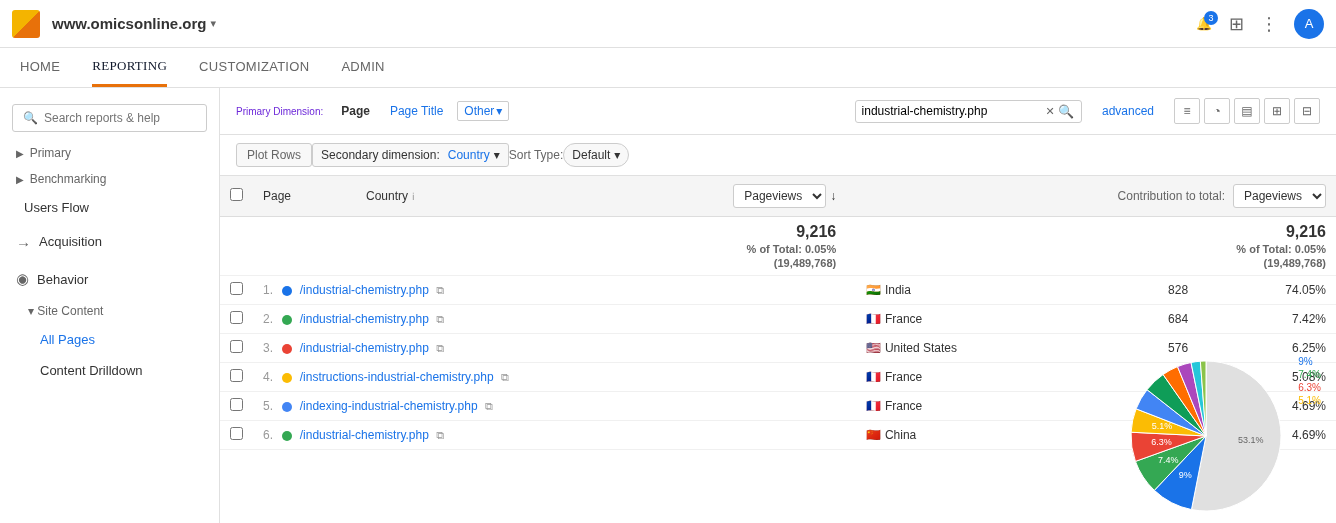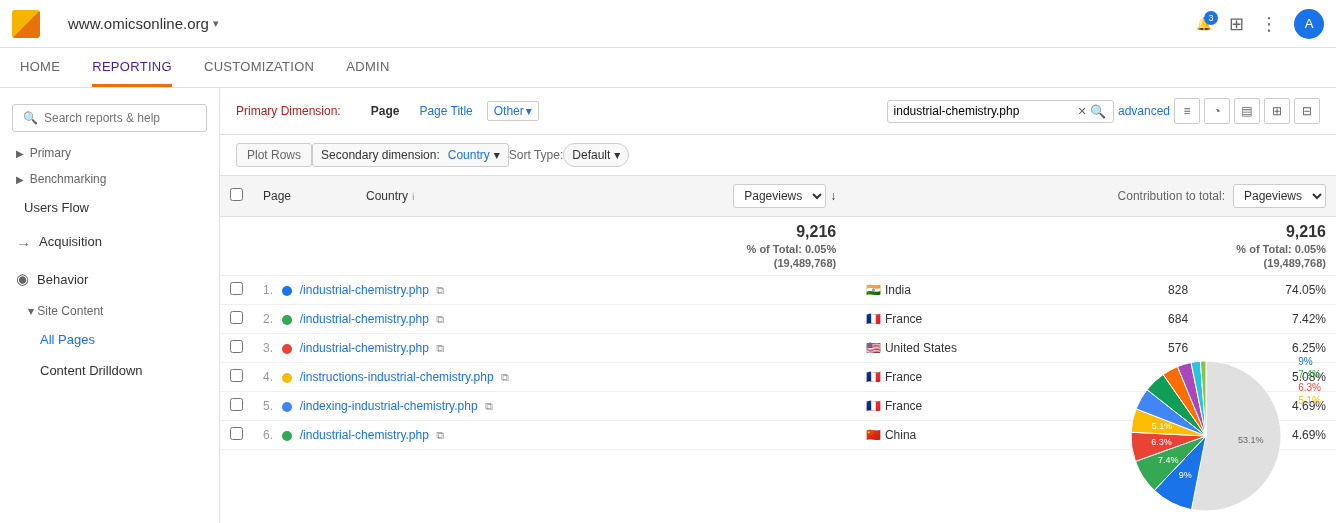--- a/index.html
+++ b/index.html
@@ -10,21 +10,21 @@
       display: flex; align-items: center; height: 48px;
       background: #fff; border-bottom: 1px solid #e0e0e0;
       padding: 0 12px; gap: 12px;
     }
     .logo-icon {
       width: 28px; height: 28px;
       background: linear-gradient(135deg, #f4b400 50%, #e8710a 50%);
       border-radius: 3px; flex-shrink: 0;
     }
     .site-name { font-size: 15px; color: #333; display: flex; align-items: center; gap: 4px; }
-    .site-name .domain { font-weight: 400; margin-left: 16px; }
+    .site-name .domain { font-weight: 700; }
     .site-name .arrow { font-size: 11px; color: #666; }
     .top-bar-right { margin-left: auto; display: flex; align-items: center; gap: 16px; }
     .bell-icon { position: relative; cursor: pointer; }
     .bell-icon .badge {
       position: absolute; top: -5px; right: -5px;
       background: #1a73e8; color: #fff; font-size: 9px;
       border-radius: 50%; width: 14px; height: 14px;
       display: flex; align-items: center; justify-content: center;
     }
     .grid-icon, .dots-icon { font-size: 18px; color: #666; cursor: pointer; }
@@ -38,21 +38,21 @@
     .nav-tabs {
       display: flex; align-items: center; height: 40px;
       background: #fff; border-bottom: 1px solid #e0e0e0;
       padding: 0 20px; gap: 32px;
     }
     .nav-tab {
       font-size: 13px; color: #666; cursor: pointer; height: 100%;
       display: flex; align-items: center; border-bottom: 3px solid transparent;
       font-weight: 500; text-transform: uppercase; letter-spacing: 0.3px;
     }
-    .nav-tab.active { color: #4c1d95; border-bottom-color: #e8710a; }
+    .nav-tab.active { color: #0f172a; border-bottom-color: #e8710a; font-family: Liberation Serif, serif; }
 
     
     .main-layout { display: flex; height: calc(523px - 88px); overflow: hidden; }
 
     
     .sidebar {
       width: 220px; min-width: 220px; background: #fff;
       border-right: 1px solid #e0e0e0; overflow-y: auto;
       padding: 8px 0;
     }
@@ -83,32 +83,32 @@
     .sidebar-icon { font-size: 15px; color: #666; }
 
     
     .content { flex: 1; overflow-y: auto; padding: 0; position: relative; }
 
     
     .toolbar {
       display: flex; align-items: center; padding: 10px 16px;
       border-bottom: 1px solid #e0e0e0; gap: 8px; flex-wrap: wrap;
     }
-    .primary-dim-label { font-size: 12px; color: #b91c1c; margin-right: 16px; }
+    .primary-dim-label { font-size: 10px; color: #6d28d9; margin-right: 4px; }
     .dim-btn {
       font-size: 12px; color: #1a73e8; cursor: pointer; padding: 2px 6px;
       border-radius: 2px;
     }
     .dim-btn.active { font-weight: bold; color: #333; }
     .dim-btn-other {
       font-size: 12px; color: #1a73e8; cursor: pointer; padding: 2px 6px;
       border: 1px solid #ccc; border-radius: 2px; display: flex; align-items: center; gap: 2px;
     }
 
-    .toolbar-right { margin-left: auto; display: flex; align-items: center; gap: 4px; }
+    .toolbar-right { margin-left: auto; display: flex; align-items: center; gap: 20px; }
     .search-box {
       display: flex; align-items: center; border: 1px solid #ccc;
       border-radius: 3px; padding: 3px 6px; gap: 4px;
     }
     .search-box input { border: none; outline: none; font-size: 12px; width: 180px; }
     .advanced-link { font-size: 12px; color: #1a73e8; cursor: pointer; }
     .view-icons { display: flex; gap: 4px; }
     .view-icon-btn {
       width: 26px; height: 26px; border: 1px solid #ccc; border-radius: 2px;
       display: flex; align-items: center; justify-content: center; cursor: pointer; font-size: 12px; color: #666;

